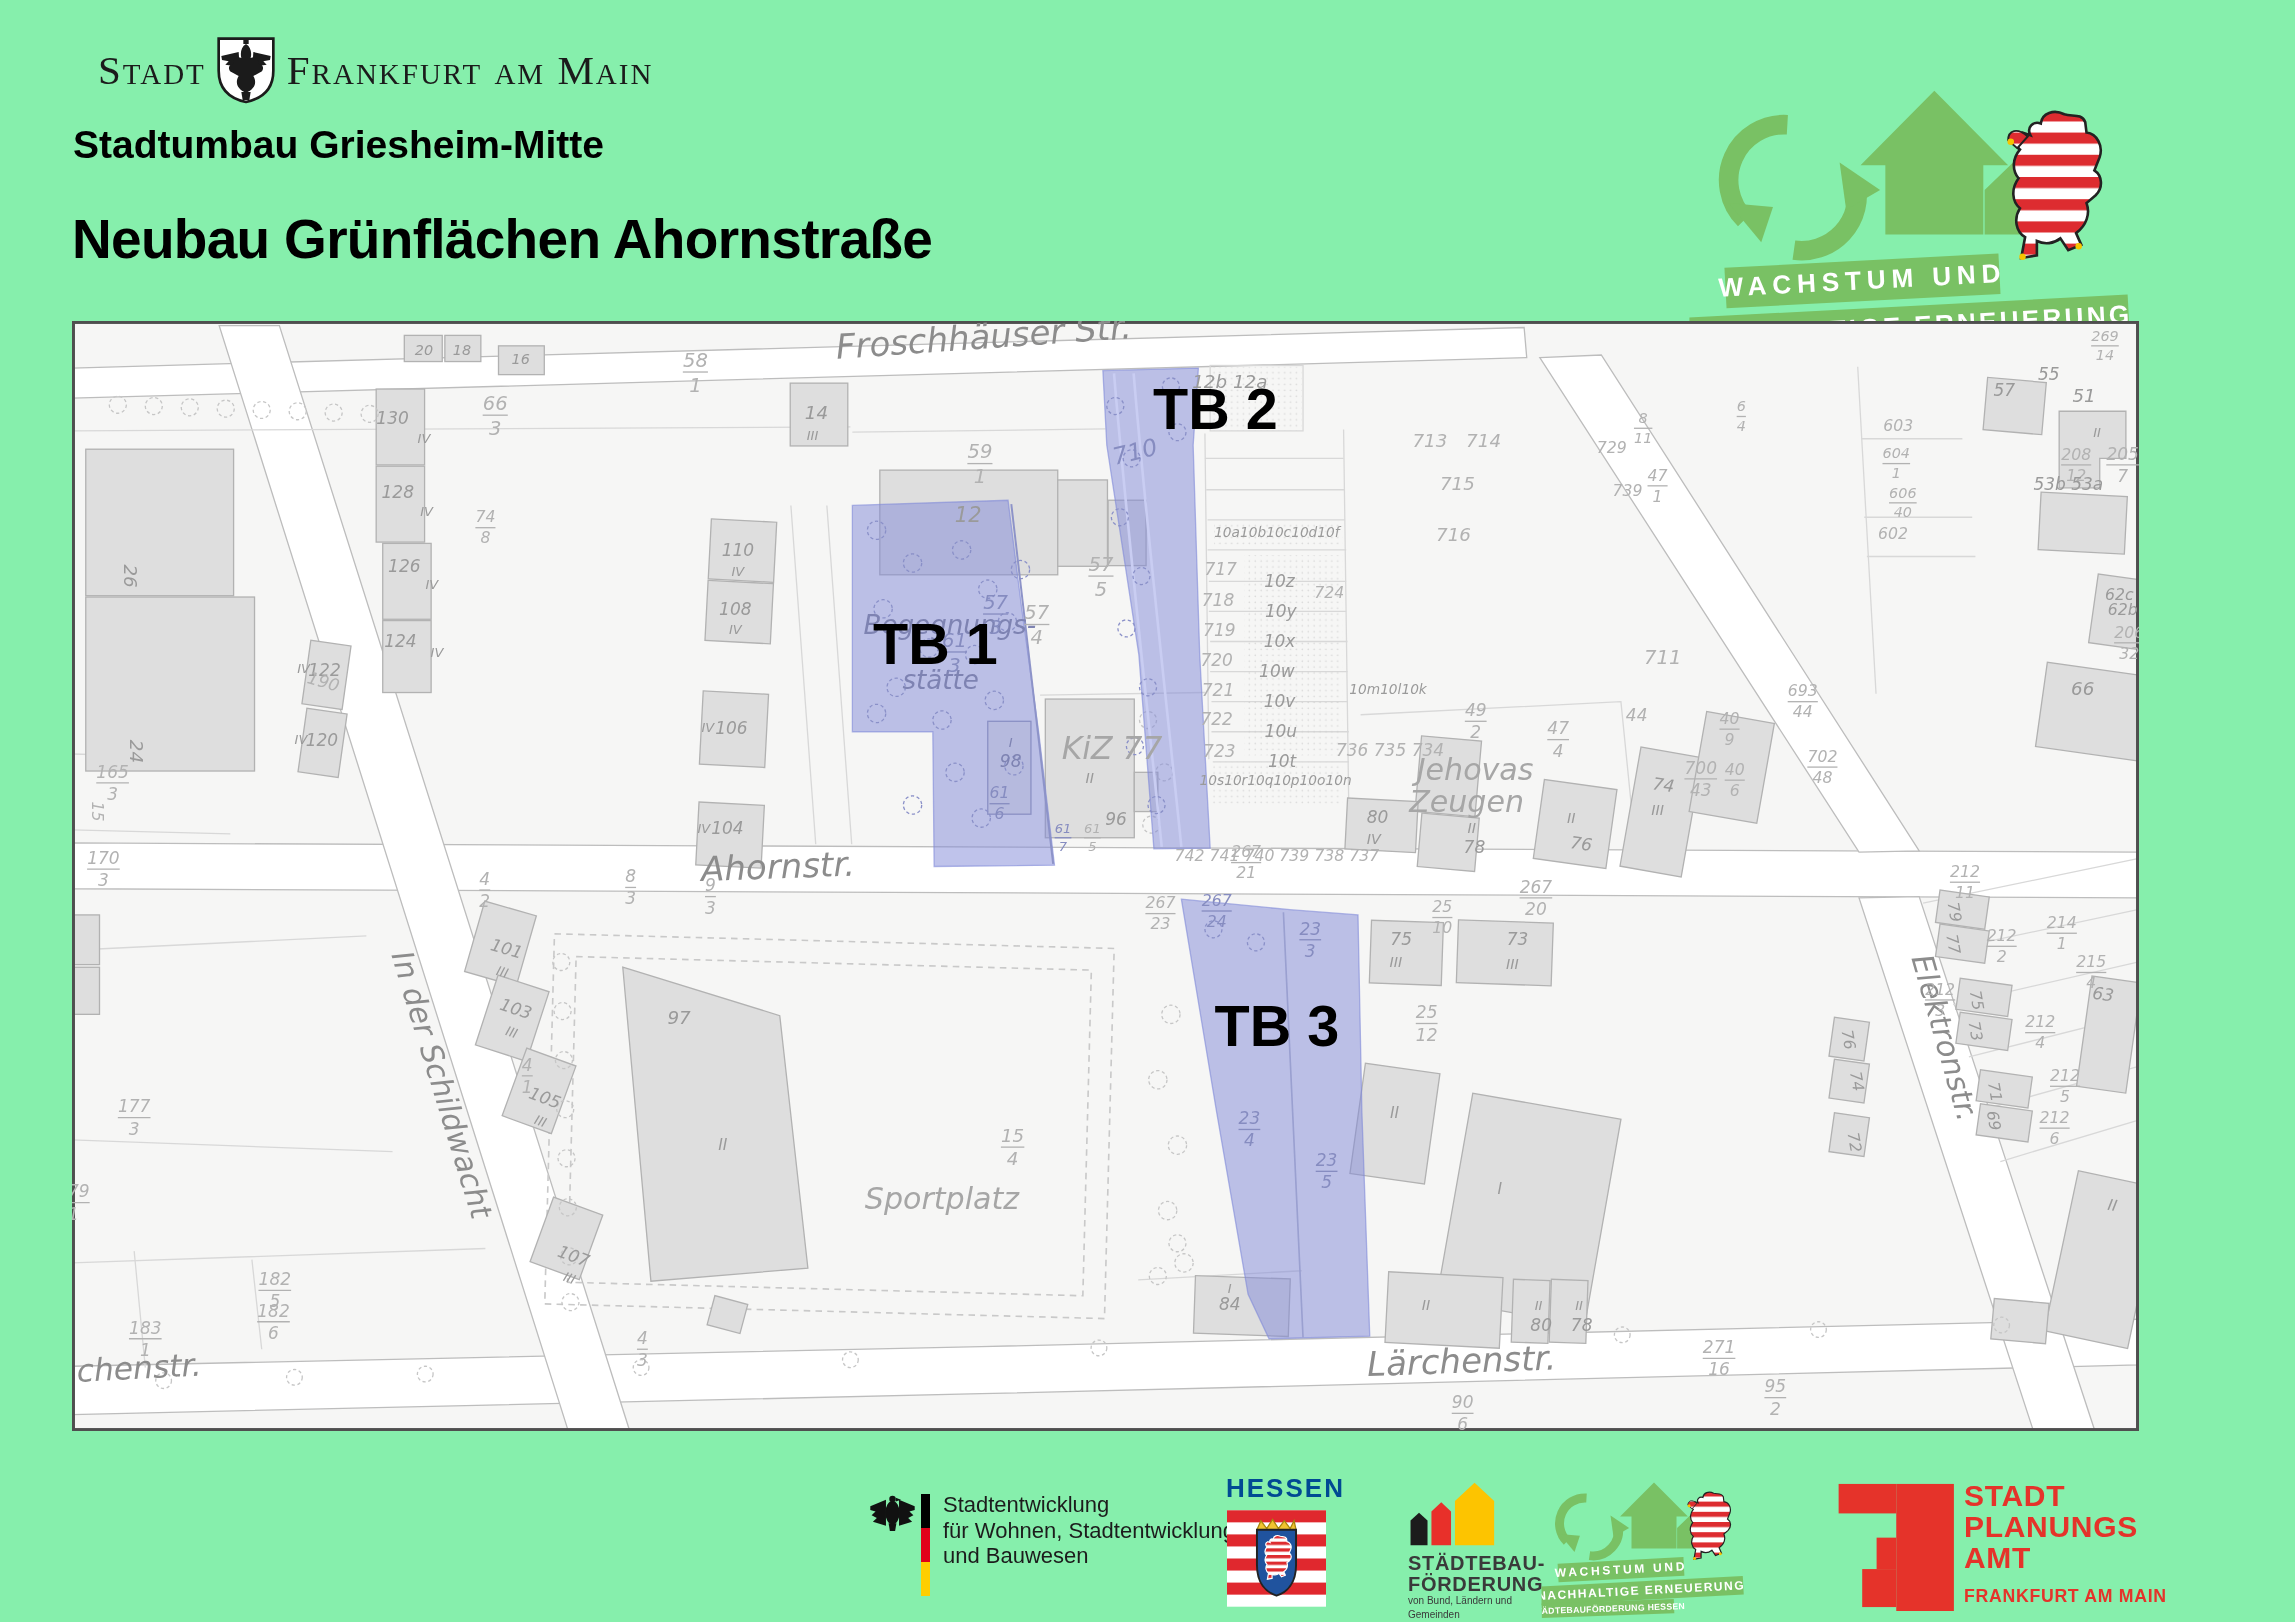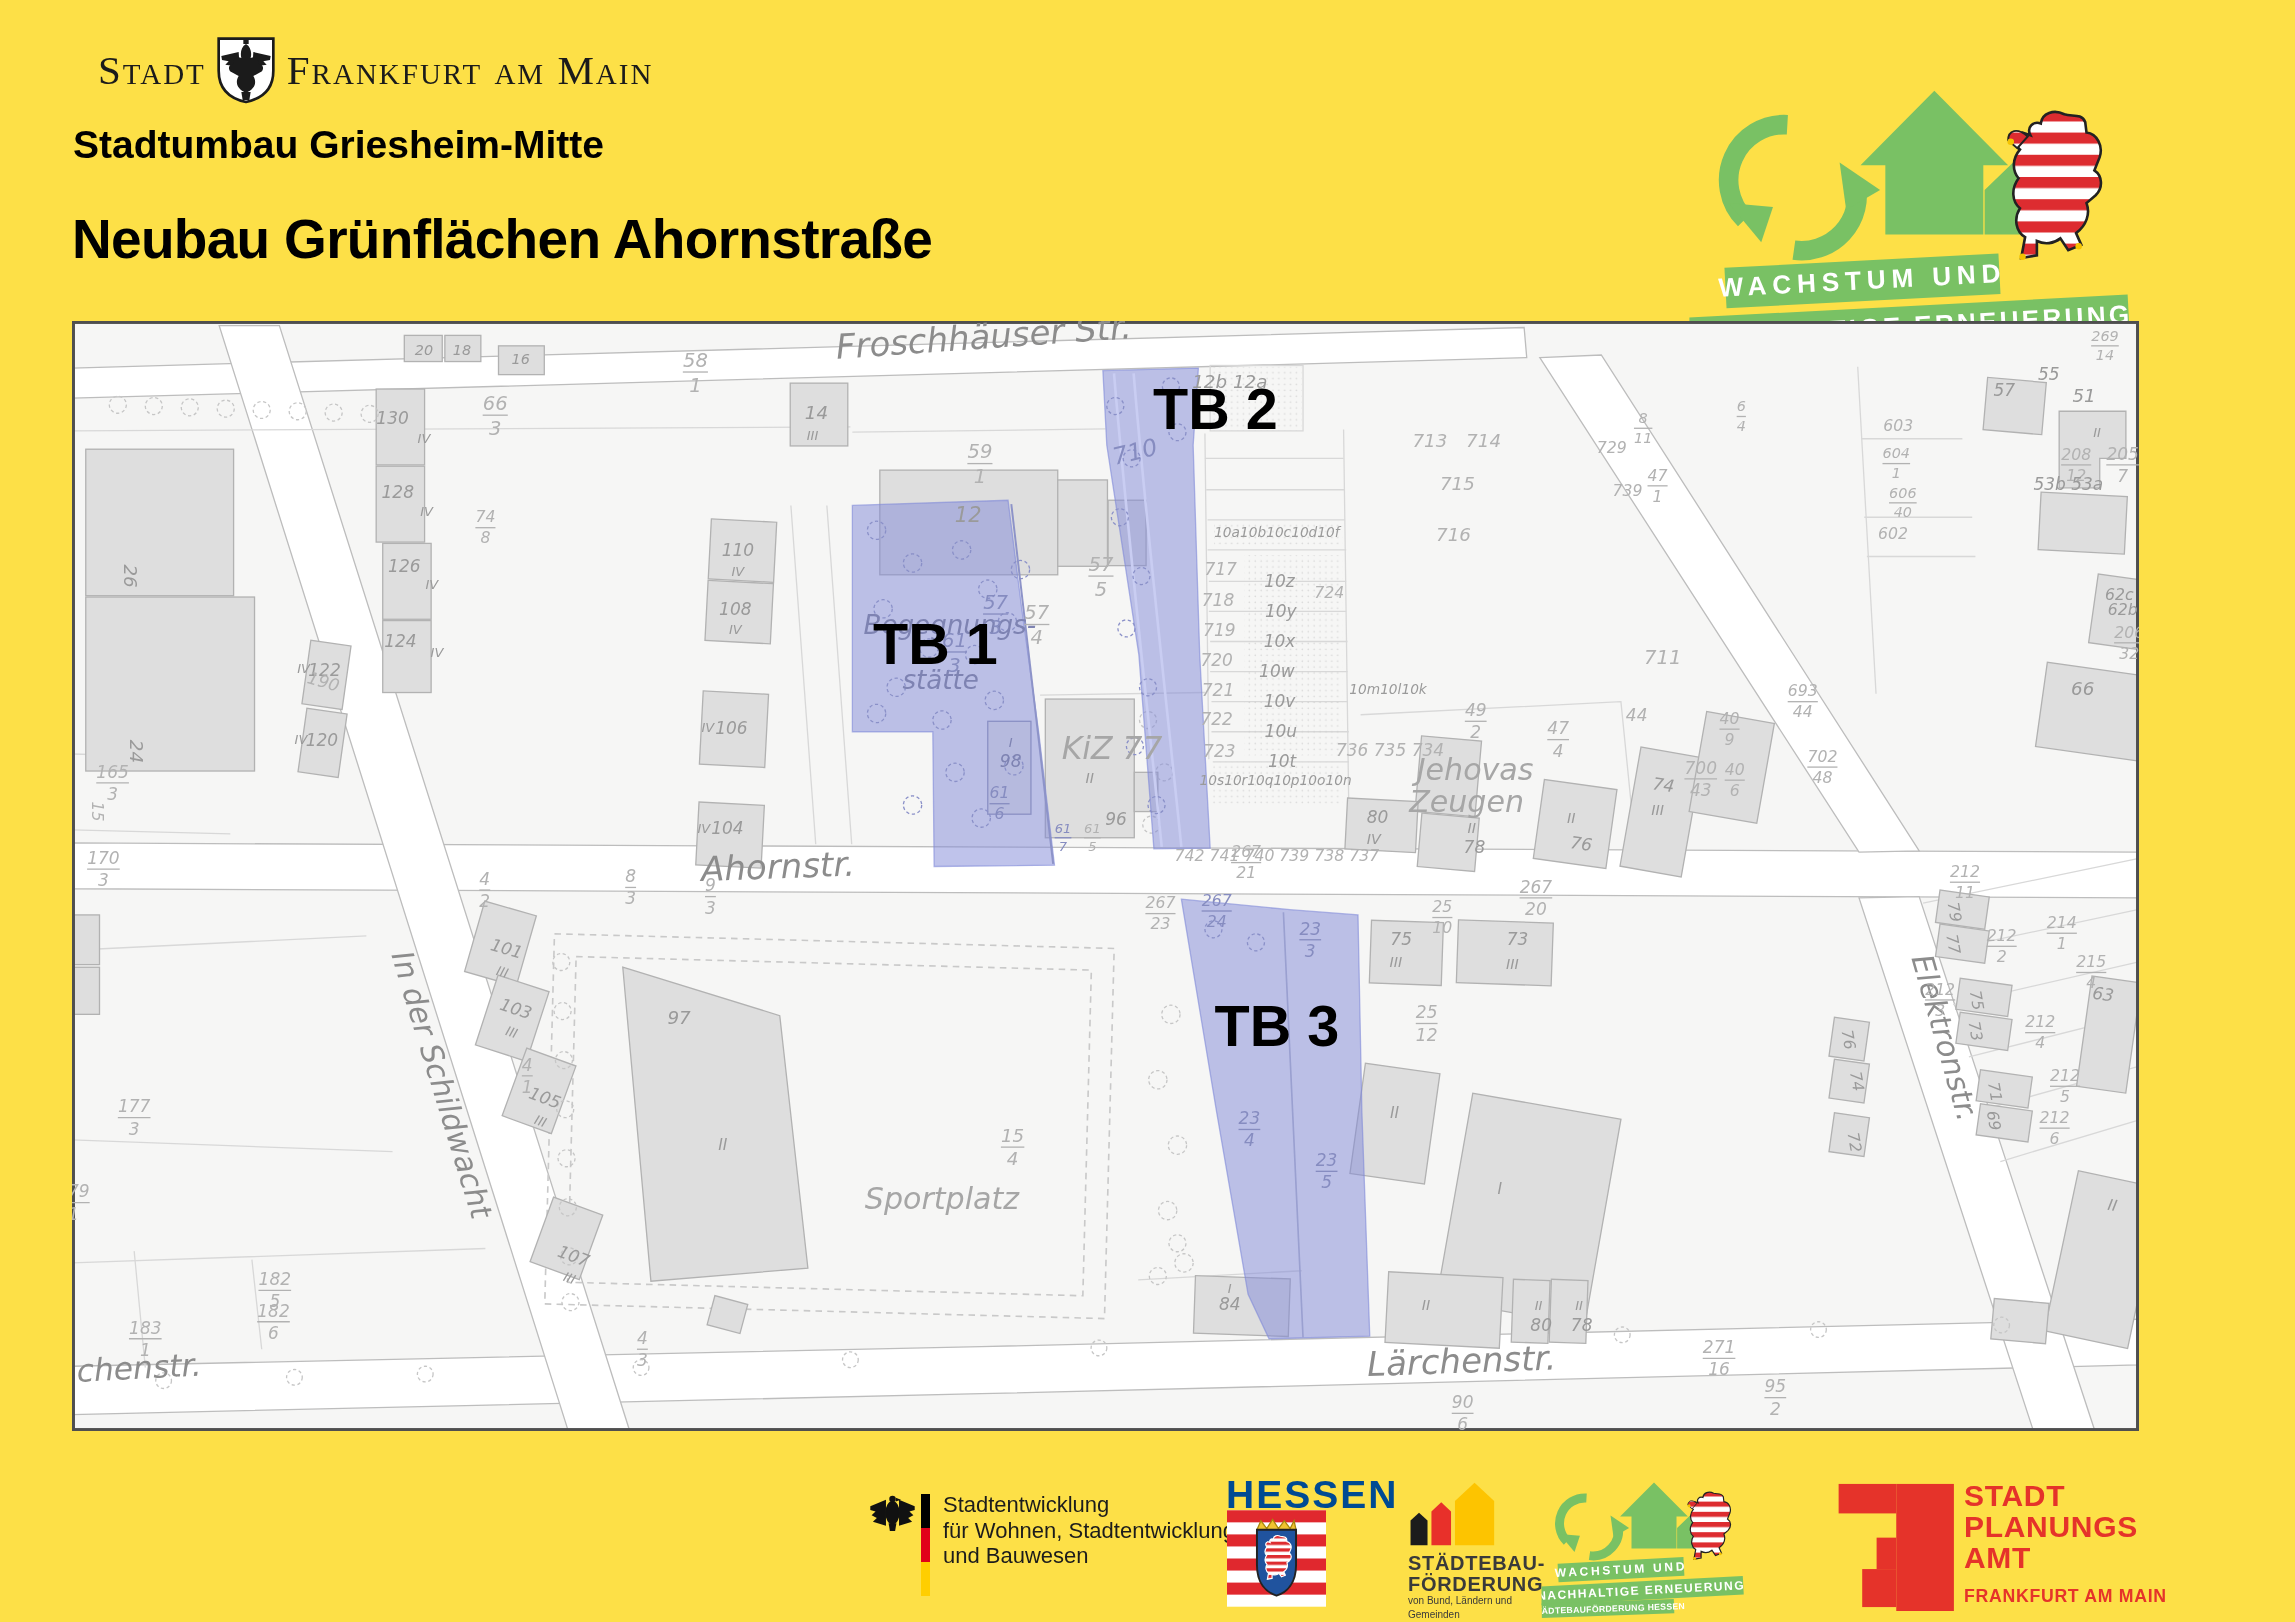--- a/index.html
+++ b/index.html
@@ -1,36 +1,36 @@
 <!DOCTYPE html>
 <html style="font-size:10.5px"><head>
 <meta charset="utf-8">
 <style>
   html,body{margin:0;padding:0;background:#ffffff;}
-  .page{position:relative;width:2295px;height:1622px;background:#fde047;overflow:hidden;
+  .page{position:relative;width:2295px;height:1622px;background:#86efac;overflow:hidden;
         font-family:"Liberation Sans",sans-serif;}
   .abs{position:absolute;}
   
   .city-logo{left:98px;top:33px;display:flex;align-items:center;gap:10.5px;height:73px;}
   .city-word{font-family:"Liberation Serif",serif;font-variant:small-caps;font-weight:400;
              font-size:41px;letter-spacing:2px;color:#1b1b1b;white-space:nowrap;}
   .title1{left:73px;top:123px;font-size:39px;font-weight:bold;color:#000;white-space:nowrap;}
   .title2{left:72px;top:167px;font-size:55px;font-weight:bold;color:#000;letter-spacing:-0.7px;white-space:nowrap;margin-top:40px;}
   .subtitle{left:73px;top:256px;font-size:25.5px;font-weight:bold;color:#000;line-height:31px;white-space:nowrap;}
   
   .wlogo-big{left:1689px;top:79px;width:458px;height:307px;}
   .wlogo-small{left:1541px;top:1477px;width:211px;height:141px;}
   .wbanner-text{font-family:"Liberation Sans",sans-serif;font-weight:bold;fill:#fff;}
   
   .map-svg{left:72px;top:321px;width:2067px;height:1110px;}
   
   .bund-flag{left:921px;top:1494px;width:8.5px;height:101px;}
   .bund-flag div{width:8.5px;height:34px;}
   .bund-text{left:943px;top:1492px;font-size:22px;line-height:25.5px;color:#1c1c1c;}
-  .hessen-title{left:1226px;top:1473px;font-size:39px;font-weight:bold;letter-spacing:2px;color:#004a93;}
+  .hessen-title{left:1226px;top:1473px;font-size:26px;font-weight:bold;letter-spacing:2px;color:#004a93;}
   .sbf-line{font-size:20px;font-weight:bold;color:#3a3a3a;letter-spacing:0.7px;}
   .sbf-sub{font-size:10px;color:#3a3a3a;}
   .spa-text{left:1964px;top:1480px;font-size:30px;line-height:31px;font-weight:bold;color:#e5332a;letter-spacing:0.7px;}
   .spa-sub{left:1964px;top:1586px;font-size:17.7px;font-weight:bold;color:#e5332a;letter-spacing:0.7px;}
 </style>
 </head>
 <body>
 
 <div class="page">
 

